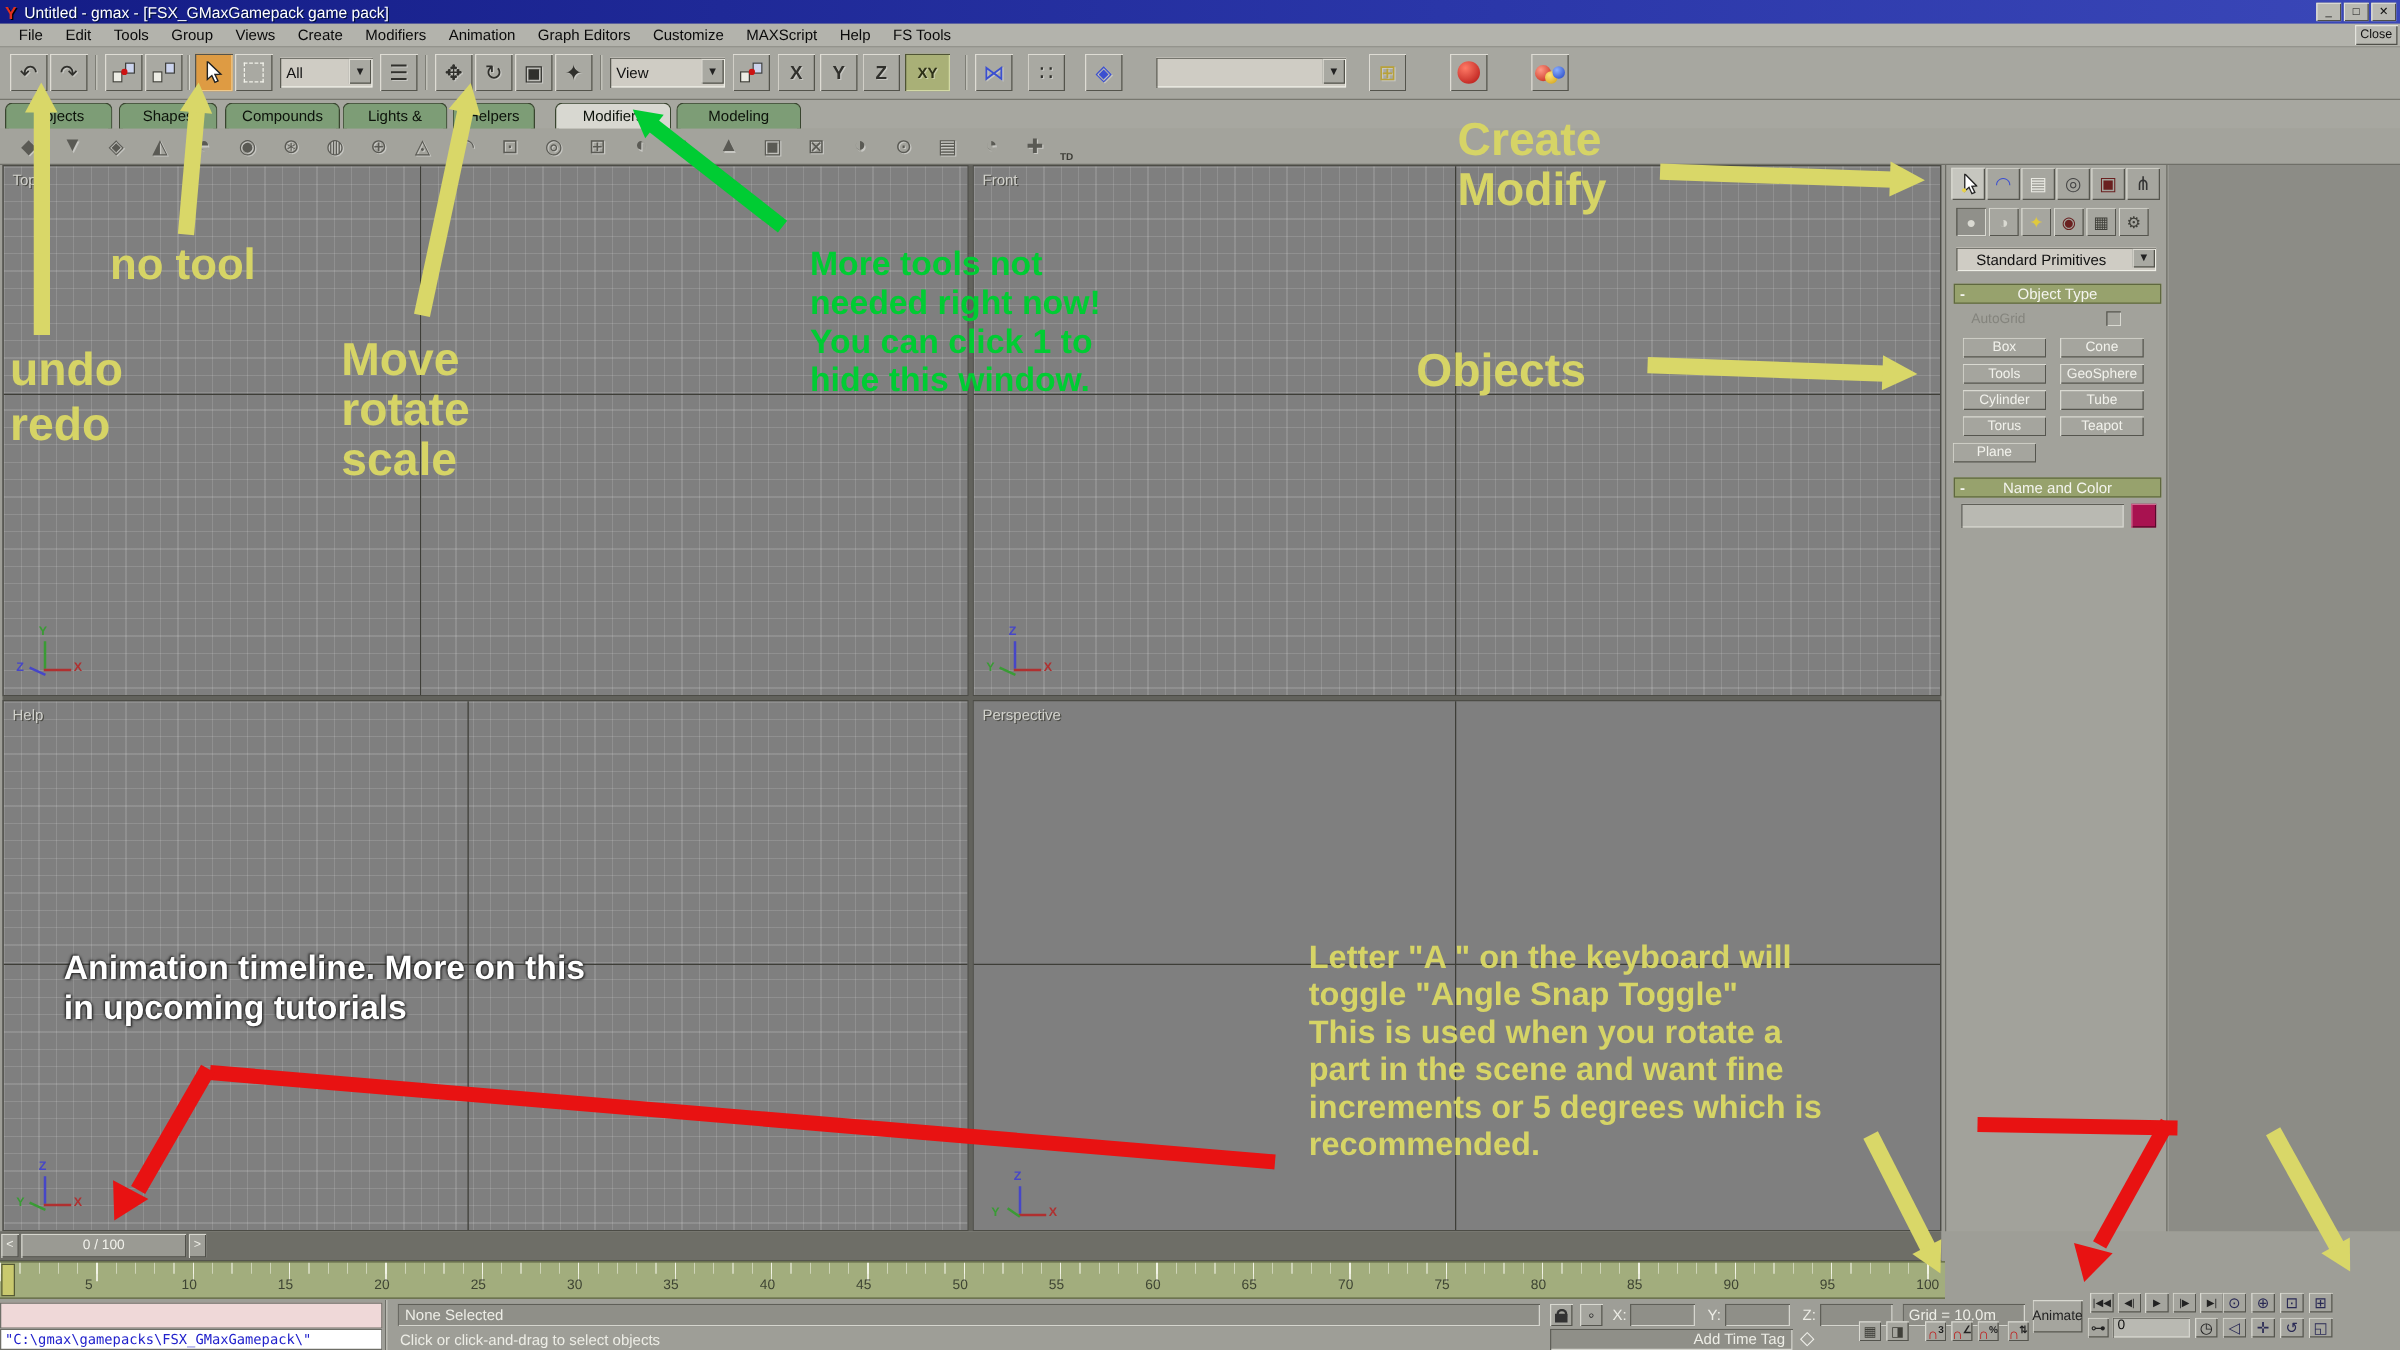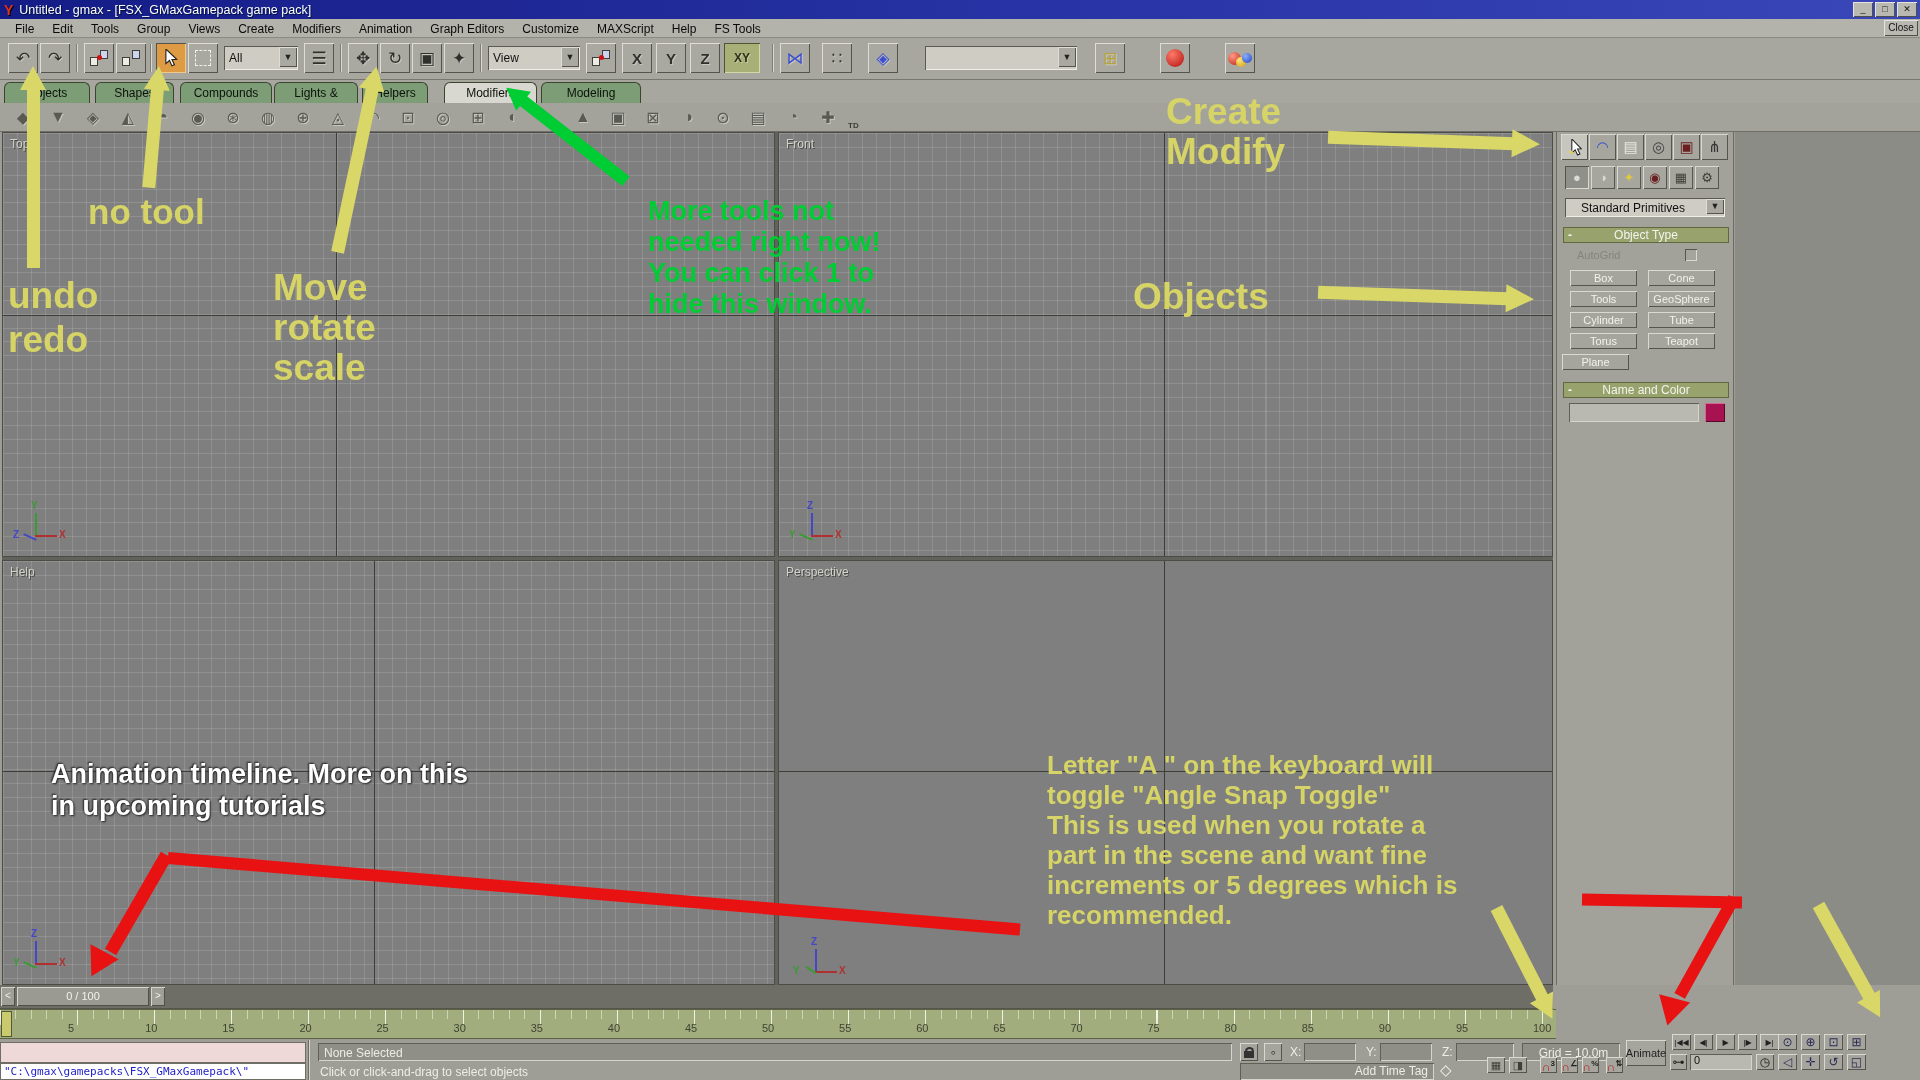--- a/index.html
+++ b/index.html
@@ -395,21 +395,21 @@
         <span>◦</span>
       </div>
 
     <span class="statustext" style="position:absolute;left:1290px;top:60px;">X:</span>
     <div class="sunken" style="position:absolute;left:1304px;top:58px;width:52px;height:18px;"></div>
     <span class="statustext" style="position:absolute;left:1366px;top:60px;">Y:</span>
     <div class="sunken" style="position:absolute;left:1380px;top:58px;width:52px;height:18px;"></div>
     <span class="statustext" style="position:absolute;left:1442px;top:60px;">Z:</span>
     <div class="sunken" style="position:absolute;left:1456px;top:58px;width:58px;height:18px;"></div>
 
-    <div class="sunken" style="position:absolute;left:1522px;top:58px;width:98px;height:18px;padding-left:5px;text-align:center;">
+    <div class="sunken" style="position:absolute;left:1522px;top:58px;width:98px;height:18px;padding-left:5px;">
       <span class="statustext">Grid = 10.0m</span>
     </div>
 
     <div class="sunken" style="position:absolute;left:1240px;top:78px;width:194px;height:17px;">
       <span class="statustext" style="position:absolute;right:6px;top:1px;">Add Time Tag</span>
     </div>
     <span style="position:absolute;left:1440px;top:76px;font-size:15px;color:#f2f2ec;">◇</span>
 
     
     <div class="sbtn" style="position:absolute;left:1487px;top:72px;width:18px;height:16px;font-size:11px;color:#3f3f39;">

